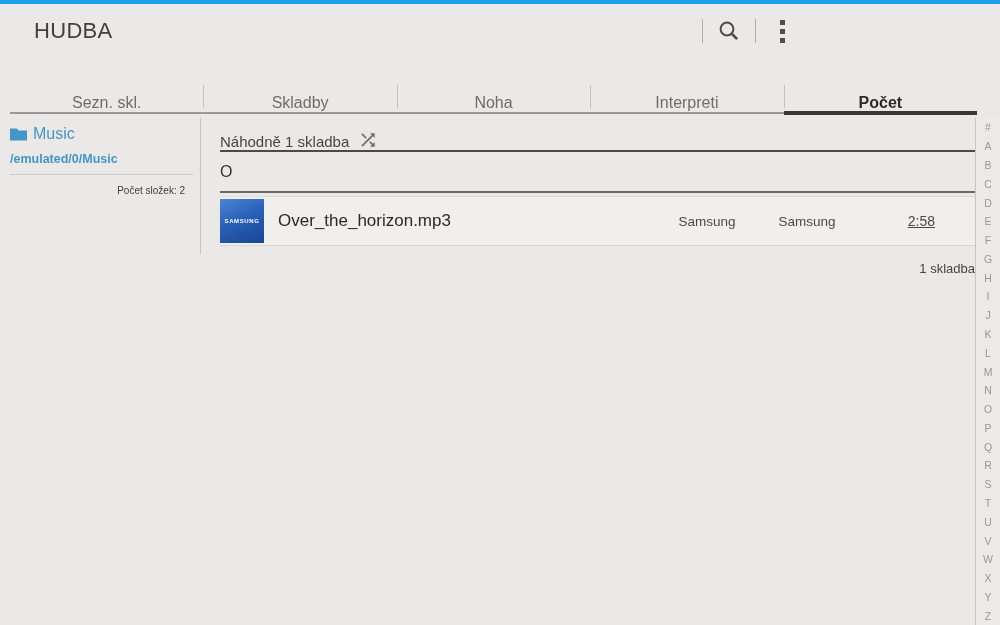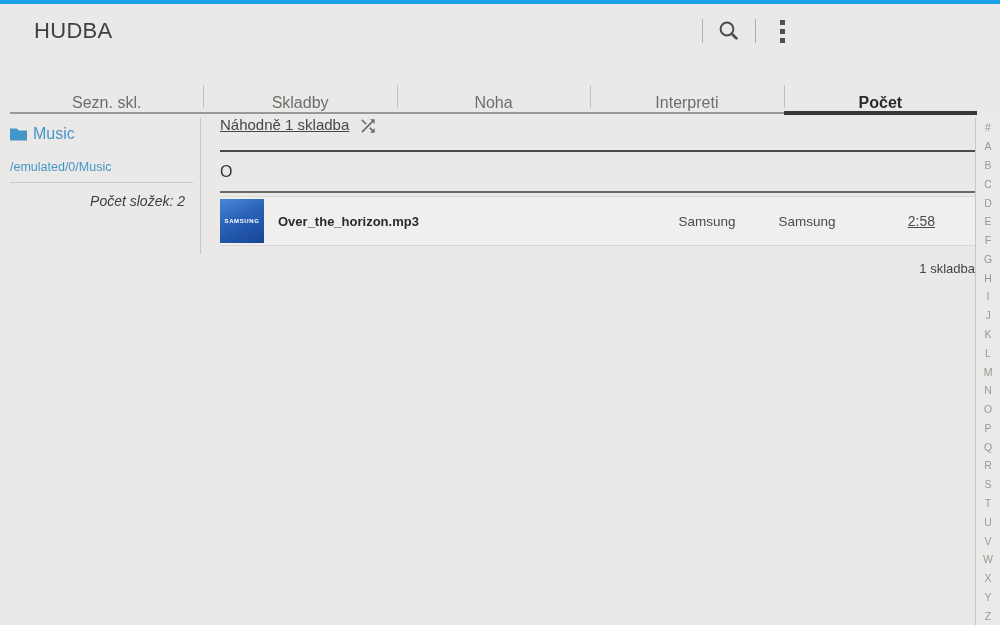--- a/index.html
+++ b/index.html
@@ -27,35 +27,35 @@
   .tab:not(:first-child)::before { content:""; position:absolute; left:0; top:5px; height:23px; width:1px; background:#c3c1bf; }
   .tab.active { color:#2b2b2b; font-weight:bold; }
   .tab.active::after { content:""; position:absolute; left:0; right:0; bottom:-3px; height:4px; background:#3a3836; }
 
   
   .sidebar { position:absolute; left:10px; top:116px; width:183px; }
   .sidebar-divider { position:absolute; left:200px; top:118px; width:1px; height:136px; background:#c7c5c3; }
   .folder-item { padding:9px 0 8px 0; border-bottom:1px solid #cbc9c7; cursor:pointer; }
   .folder-name { display:flex; align-items:center; gap:6px; font-size:16px; color:#3c3c3c; white-space:nowrap; overflow:hidden; }
   .folder-name .f-icon { color:#5a5856; flex:0 0 auto; display:flex; }
-  .folder-path { font-size:12.5px; color:#8a8886; margin-top:17px; white-space:nowrap; overflow:hidden; }
+  .folder-path { font-size:12.5px; color:#8a8886; margin-top:9px; white-space:nowrap; overflow:hidden;font-weight:bold; }
   .folder-item.selected .folder-name,
   .folder-item.selected .folder-path { color:#4596c8; }
   .folder-item.selected .f-icon { color:#4596c8; }
-  .sidebar-footer { text-align:right; font-size:14px; color:#3f3f3f; padding:10px 8px 0 0;font-style:italic; }
+  .sidebar-footer { text-align:right; font-size:10px; color:#3f3f3f; padding:10px 8px 0 0; }
 
   
   .main { position:absolute; left:220px; top:116px; width:755px; }
-  .shuffle-row { height:36px; display:flex; align-items:flex-start; gap:9px; font-size:15px; color:#464646; border-bottom:2px solid #4c4a48; cursor:pointer;text-decoration:underline; }
+  .shuffle-row { height:36px; display:flex; align-items:flex-end; gap:9px; font-size:15px; color:#464646; border-bottom:2px solid #4c4a48; cursor:pointer; }
   .section-row { height:41px; display:flex; align-items:center; font-size:16px; color:#343434; border-bottom:2px solid #6b6967; }
   .song-row { margin-top:3px; height:50px; display:flex; align-items:center; background:#f0efee; border-top:1px solid #dedcda; border-bottom:1px solid #d7d5d3; cursor:pointer; }
   .album-art { width:44px; height:44px; flex:0 0 auto; display:flex; align-items:center; justify-content:center;
                background:linear-gradient(155deg,#4a85d6 0%,#2a61b8 45%,#174593 100%); }
   .album-art span { font-size:6px; font-weight:bold; color:#ffffff; letter-spacing:0.6px; }
-  .song-title { flex:1; margin-left:14px; font-size:13px; color:#2a2a2a; white-space:nowrap; overflow:hidden;font-weight:bold; }
+  .song-title { flex:1; margin-left:14px; font-size:17px; color:#2a2a2a; white-space:nowrap; overflow:hidden; }
   .song-artist, .song-album { width:100px; text-align:center; font-size:13.5px; color:#4a4a4a; flex:0 0 auto; }
   .song-duration { width:118px; text-align:right; padding-right:40px; font-size:14px; color:#4a4a4a; flex:0 0 auto;text-decoration:underline; }
   .count-row { text-align:right; padding-top:15px; font-size:13px; color:#434343; }
 
   
   .index-bar { position:absolute; right:0; top:118px; width:25px; height:507px; display:flex; flex-direction:column; border-left:1px solid #c8c6c4; background:#eceae8; }
   .index-letter { flex:1; display:flex; align-items:center; justify-content:center; font-size:10.5px; color:#9a9896; cursor:pointer; }
 
   svg { display:block; }
 </style>

